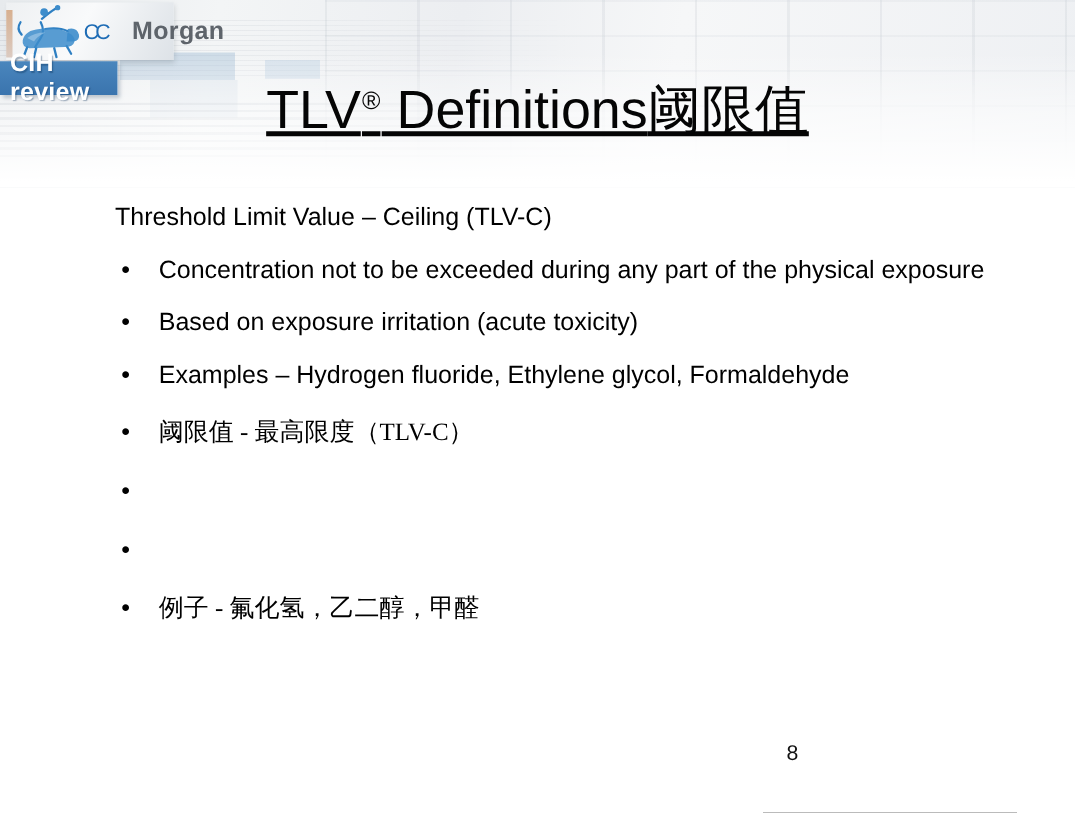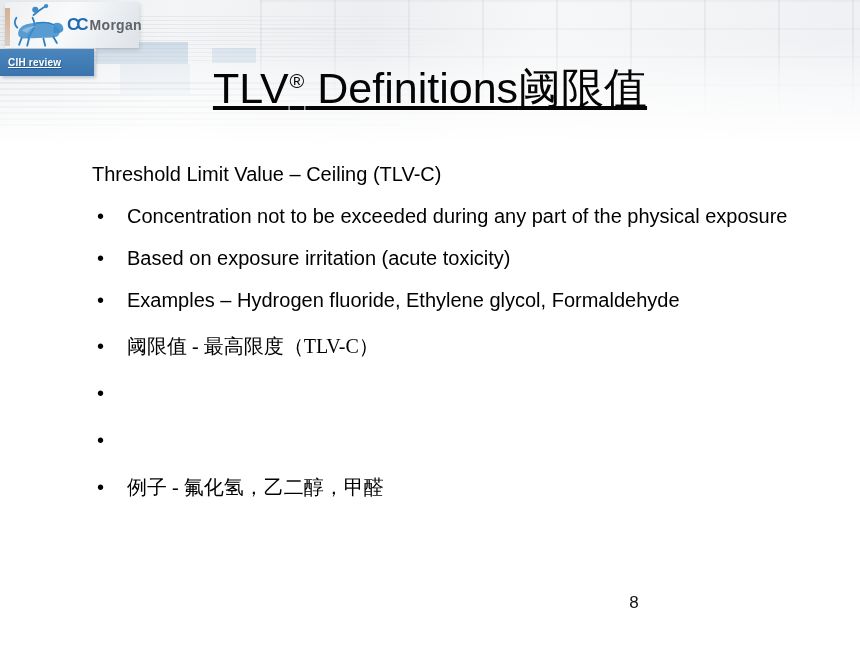--- a/index.html
+++ b/index.html
@@ -50,34 +50,33 @@
     background:linear-gradient(118deg,#eef0f2 0%,#f9fafb 45%,#dde2e7 100%);
     box-shadow:1px 2px 4px rgba(60,70,80,0.18);
     display:flex;align-items:center;
   }
   .logo-orange{
     position:absolute;left:0;top:6px;width:5px;height:38px;
     background:linear-gradient(to bottom,rgba(196,122,62,0.55),rgba(150,80,40,0.25));
   }
   .logo-art{margin-left:6px;flex:0 0 auto;}
   .logo-text{white-space:nowrap;margin-left:2px;}
-  .logo-cc{color:#1e6cb5;font-weight:700;font-size:17px;letter-spacing:-3px;padding-right:4px;margin-top:16px;}
-  .logo-name{color:#5e646b;font-weight:700;font-size:14px;letter-spacing:0.3px;}
+  .logo-cc{color:#1e6cb5;font-weight:400;font-size:17px;letter-spacing:-3px;padding-right:20px;margin-top:16px;}
+  .logo-name{color:#5e646b;font-weight:700;font-size:20px;letter-spacing:0.3px;}
 
   
   .badge{
     position:absolute;left:0;top:49px;width:94px;height:27px;
     background:linear-gradient(to bottom,#4a86bd,#3a74ae);
     box-shadow:2px 2px 3px rgba(90,110,130,0.35);
     display:flex;align-items:center;
   }
   .badge span{
-    color:#ffffff;font-weight:700;font-size:10px;padding-left:8px;letter-spacing:0.2px;
+    color:#ffffff;font-weight:700;font-size:20px;padding-left:8px;letter-spacing:0.2px;
     text-shadow:1px 1px 1px rgba(0,40,80,0.35);
-    text-decoration:underline;
   }
 
   
   .title{
     position:absolute;left:0;top:62px;width:860px;
     text-align:center;font-size:43px;color:#050505;line-height:52px;
     white-space:nowrap;
   }
   .title .reg{font-size:20px;position:relative;top:-15px;padding:0 1px;}
   .title .cn{font-family:"Liberation Serif","DejaVu Serif",serif;}

